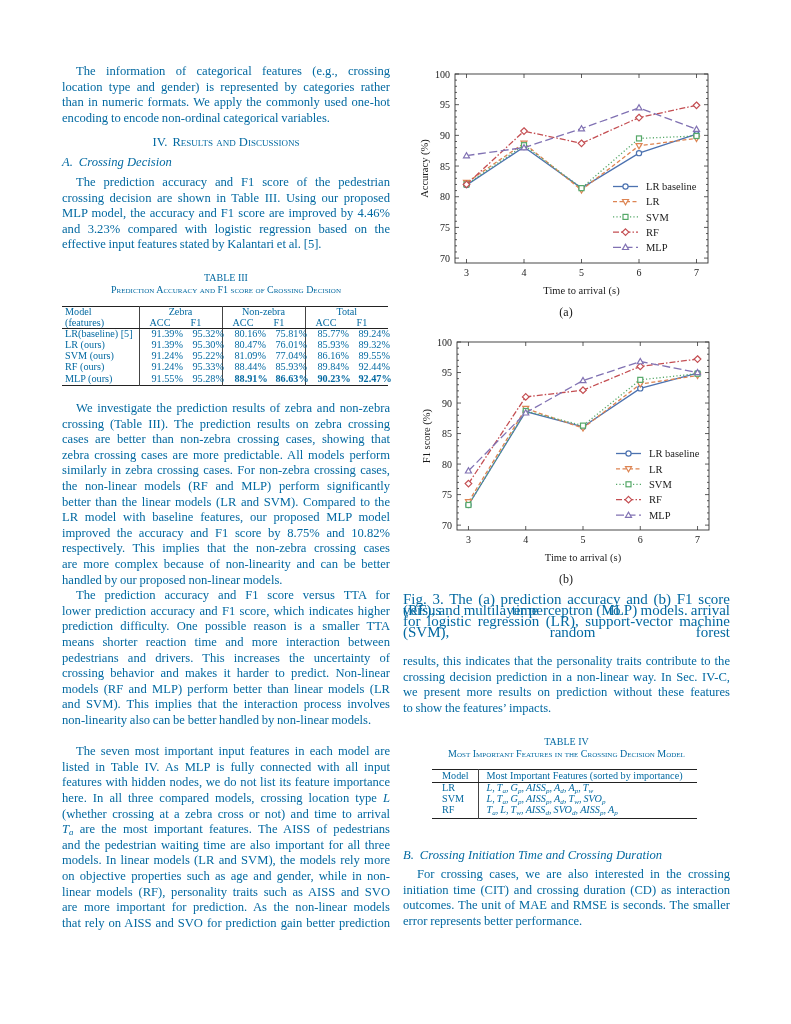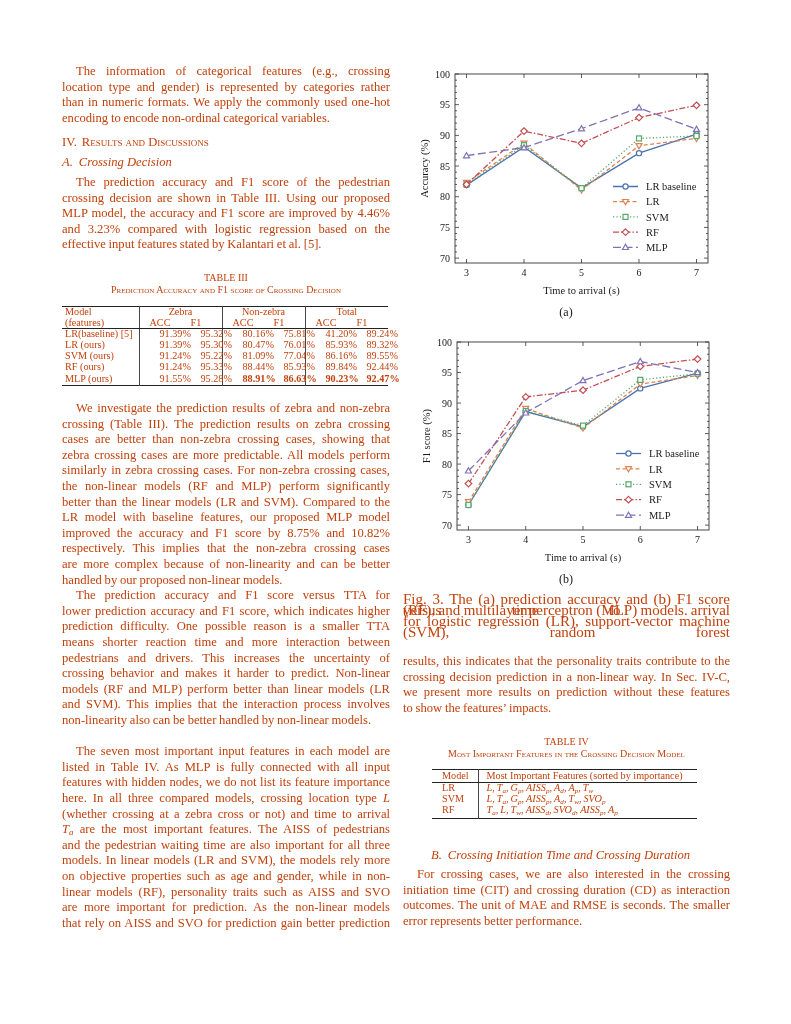--- a/index.html
+++ b/index.html
@@ -1,48 +1,47 @@
 <!DOCTYPE html>
 <html><head>
   <meta charset="utf-8">
   <style>
     html, body { margin: 0; padding: 0; background: #ffffff; }
     .page {
       position: relative; width: 791px; height: 1024px; overflow: hidden;
-      background: #ffffff; color: #c2410c;
+      background: #ffffff; color: #0369a1;
       font-family: "Liberation Serif", "DejaVu Serif", serif;
-      border-radius: 30px;
     }
     .para { position: absolute; width: 328px; font-size: 12.6px; line-height: 15.6px; }
     .para.right { width: 327px; }
     .para .line { height: 15.6px; text-align: justify; text-align-last: justify; word-spacing: -0.4px; }
     .para .line.last { text-align-last: left; }
     .para .line.indent { text-indent: 14px; }
     .caption-para { position: absolute; width: 327px; font-size: 15px; line-height: 11px; }
     .caption-para .line { height: 11px; text-align: justify; text-align-last: justify; word-spacing: -0.3px; }
     .caption-para .line.last { text-align-last: left; }
-    .heading { position: absolute; width: 328px; text-align: left; font-size: 12.6px; line-height: 15.6px; }
+    .heading { position: absolute; width: 328px; text-align: center; font-size: 12.6px; line-height: 15.6px; }
     .heading .sc { font-variant: small-caps; margin-left: 5px; }
     .subhead { position: absolute; font-size: 12.6px; line-height: 15.6px; font-style: italic; white-space: nowrap; }
     .subhead .num { margin-right: 6px; }
     .tlabel { position: absolute; text-align: center; font-size: 10px; line-height: 12px; }
     .tcap { position: absolute; text-align: center; font-size: 10px; line-height: 12px; font-variant: small-caps; white-space: nowrap; }
     table.t3, table.t4 {
       position: absolute; border-collapse: collapse; font-size: 10.2px; line-height: 10px;
       border-top: 1px solid #222; border-bottom: 1px solid #222; table-layout: fixed;
     }
     table.t3 td, table.t3 th, table.t4 td, table.t4 th {
       padding: 0; font-weight: normal; text-align: left; white-space: nowrap; vertical-align: middle;
     }
     table.t3 tr { height: 11px; }
     table.t3 tr.hdr2 th { border-bottom: 0.8px solid #222; }
     table.t3 .vl { border-left: 0.8px solid #444; }
     table.t3 .grp { text-align: center; }
     table.t3 .mdl { padding-left: 3px; }
-    table.t3 .v { padding-left: 20px; }
+    table.t3 .v { padding-left: 12px; }
     table.t3 .m { padding-left: 10px; }
     table.t3 .b { font-weight: bold; }
     table.t4 tr { height: 11px; }
     table.t4 tr.hdr th { border-bottom: 0.8px solid #222; height: 12px; }
     table.t4 .c1 { padding-left: 10px; border-right: 0.8px solid #444; }
     table.t4 .c2 { padding-left: 8px; }
     table.t4 tr.lastrow td { padding-bottom: 3px; }
     i sub, sub { font-size: 70%; line-height: 0; vertical-align: -0.25em; }
     svg.chart { position: absolute; overflow: visible; }
     svg.chart text { font-family: "Liberation Serif", "DejaVu Serif", serif; fill: #1a1a1a; }
@@ -109,21 +108,21 @@
       <th class="m">F1</th>
       <th class="m vl">ACC</th>
       <th class="m">F1</th>
     </tr>
     <tr>
       <td class="mdl">LR(baseline) [5]</td>
       <td class="v vl">91.39%</td>
       <td class="v">95.32%</td>
       <td class="v vl">80.16%</td>
       <td class="v">75.81%</td>
-      <td class="v vl">41.20%</td>
+      <td class="v vl">85.77%</td>
       <td class="v">89.24%</td>
     </tr>
     <tr>
       <td class="mdl">LR (ours)</td>
       <td class="v vl">91.39%</td>
       <td class="v">95.30%</td>
       <td class="v vl">80.47%</td>
       <td class="v">76.01%</td>
       <td class="v vl">85.93%</td>
       <td class="v">89.32%</td>
@@ -548,21 +547,21 @@
       <td class="c1">SVM</td>
       <td class="c2"><i>L</i>, <i>T</i><sub><i>a</i></sub>, <i>G</i><sub><i>p</i></sub>, <i>AISS</i><sub><i>p</i></sub>, <i>A</i><sub><i>d</i></sub>, <i>T</i><sub><i>w</i></sub>, <i>SVO</i><sub><i>p</i></sub></td>
     </tr>
     <tr class="lastrow">
       <td class="c1">RF</td>
       <td class="c2"><i>T</i><sub><i>a</i></sub>, <i>L</i>, <i>T</i><sub><i>w</i></sub>, <i>AISS</i><sub><i>d</i></sub>, <i>SVO</i><sub><i>d</i></sub>, <i>AISS</i><sub><i>p</i></sub>, <i>A</i><sub><i>p</i></sub></td>
     </tr>
   </tbody>
     </table>
 
-  <div class="subhead" style="left:403px; top:848px;margin-left:28px;">
+  <div class="subhead" style="left:403px; top:848px;">
     <span class="num">B.</span><span>Crossing Initiation Time and Crossing Duration</span>
   </div>
 
   <div class="para right" style="left:403px; top:867px;">
       <div class="line indent">For crossing cases, we are also interested in the crossing</div>
       <div class="line">initiation time (CIT) and crossing duration (CD) as interaction</div>
       <div class="line">outcomes. The unit of MAE and RMSE is seconds. The smaller</div>
       <div class="line last">error represents better performance.</div>
     </div>
 </div>

